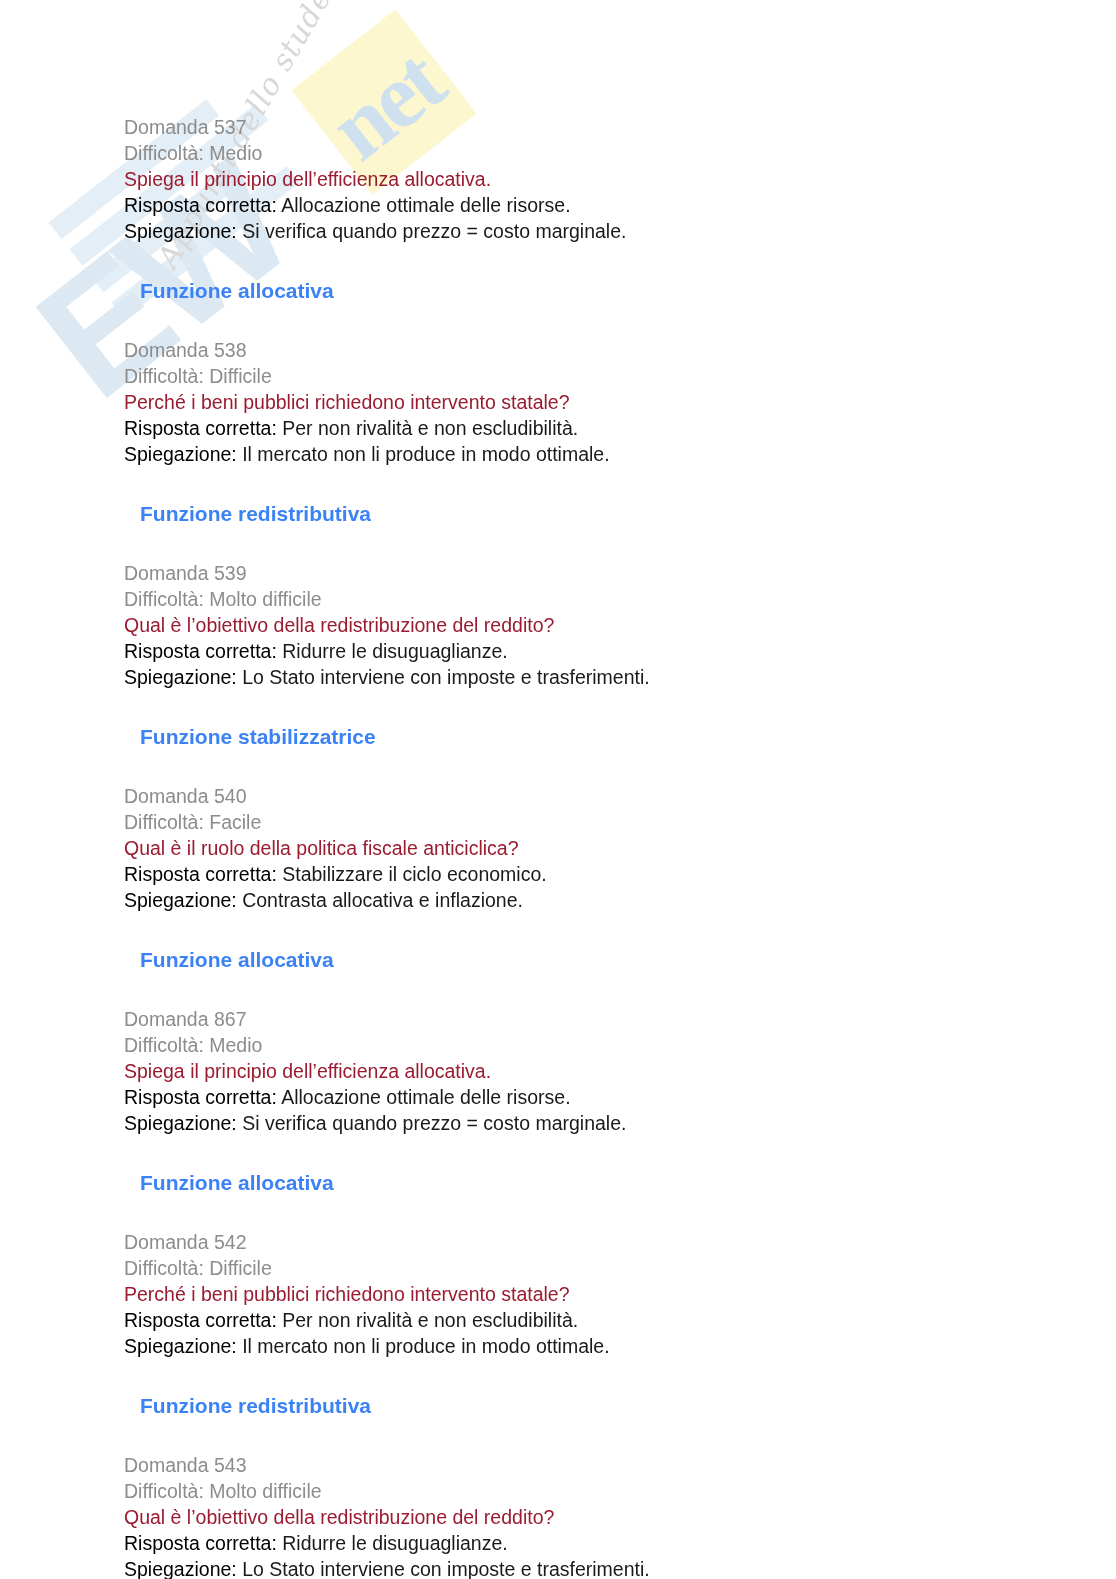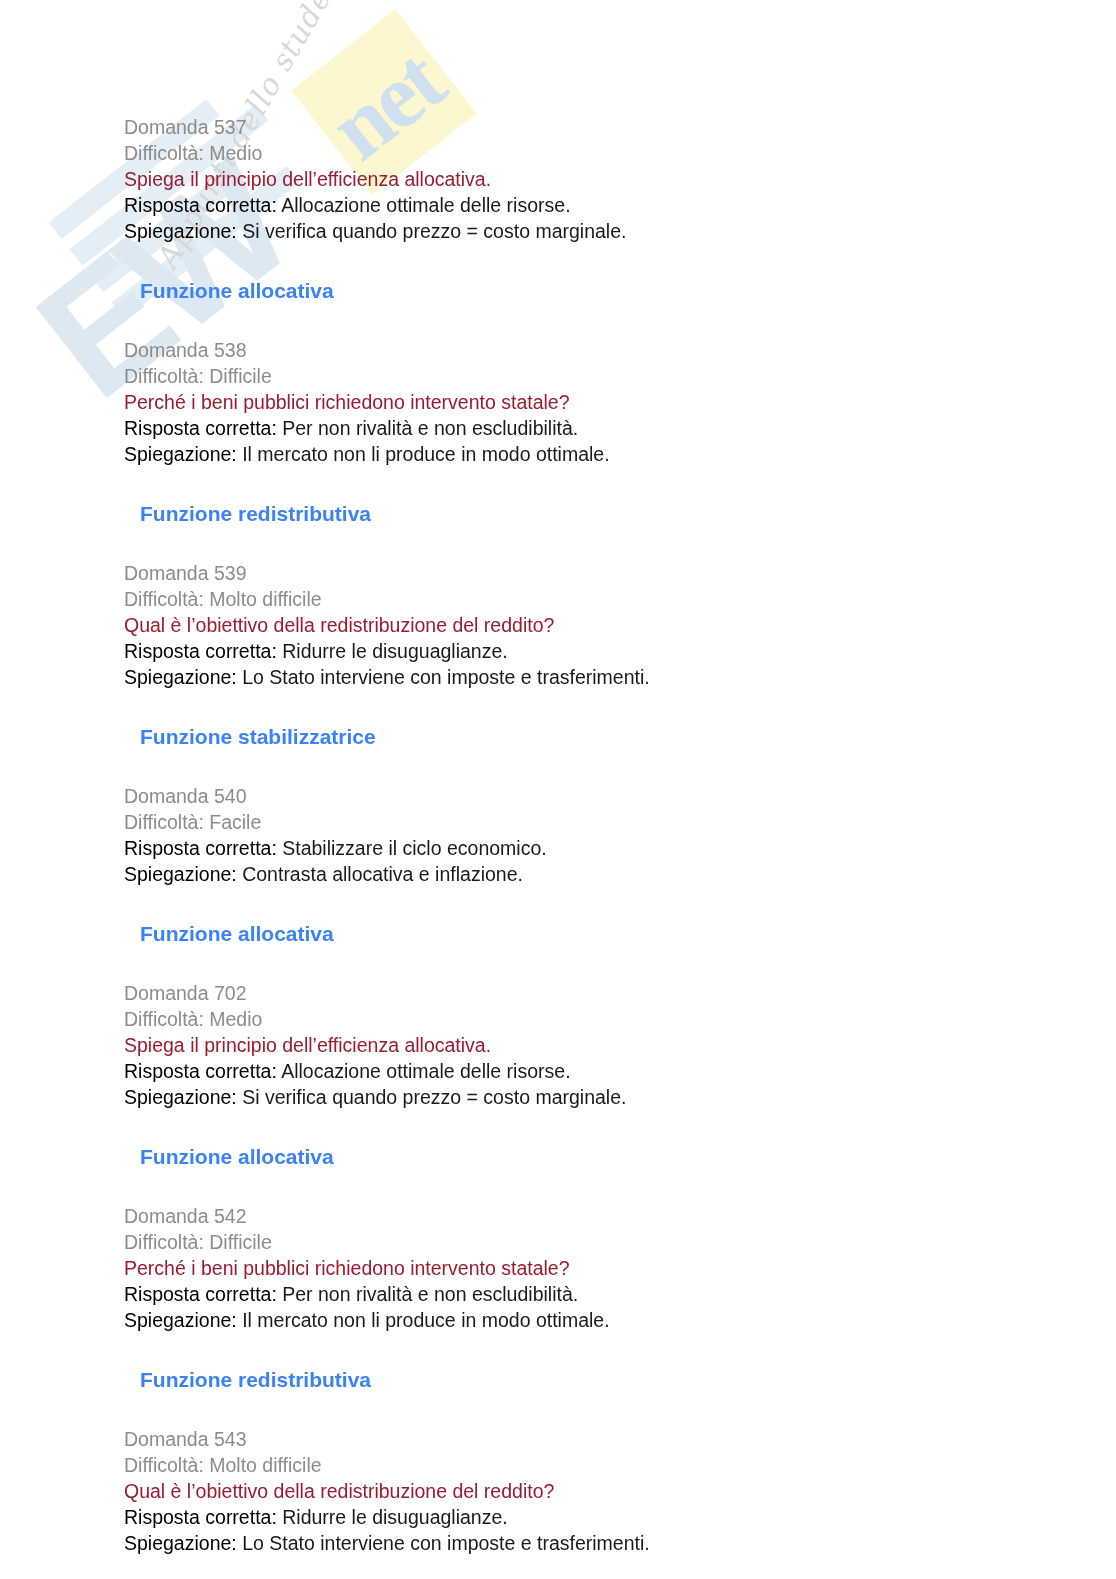--- a/index.html
+++ b/index.html
@@ -178,28 +178,29 @@
         <div class="line question">Qual è l’obiettivo della redistribuzione del reddito?</div>
         <div class="line answer"><span class="lbl">Risposta corretta:</span> <span>Ridurre le disuguaglianze.</span></div>
         <div class="line answer"><span class="lbl">Spiegazione:</span> <span>Lo Stato interviene con imposte e trasferimenti.</span></div>
       </div>
       <div class="qblock">
         <div class="gap-before-heading"></div>
         <div class="section-heading">Funzione stabilizzatrice</div>
         <div class="gap-after-heading"></div>
         <div class="line meta">Domanda 540</div>
         <div class="line meta">Difficoltà: Facile</div>
+        <div class="line question">Qual è il ruolo della politica fiscale anticiclica?</div>
         <div class="line answer"><span class="lbl">Risposta corretta:</span> <span>Stabilizzare il ciclo economico.</span></div>
         <div class="line answer"><span class="lbl">Spiegazione:</span> <span>Contrasta allocativa e inflazione.</span></div>
       </div>
       <div class="qblock">
         <div class="gap-before-heading"></div>
         <div class="section-heading">Funzione allocativa</div>
         <div class="gap-after-heading"></div>
-        <div class="line meta">Domanda 702</div>
+        <div class="line meta">Domanda 867</div>
         <div class="line meta">Difficoltà: Medio</div>
         <div class="line question">Spiega il principio dell’efficienza allocativa.</div>
         <div class="line answer"><span class="lbl">Risposta corretta:</span> <span>Allocazione ottimale delle risorse.</span></div>
         <div class="line answer"><span class="lbl">Spiegazione:</span> <span>Si verifica quando prezzo = costo marginale.</span></div>
       </div>
       <div class="qblock">
         <div class="gap-before-heading"></div>
         <div class="section-heading">Funzione allocativa</div>
         <div class="gap-after-heading"></div>
         <div class="line meta">Domanda 542</div>

